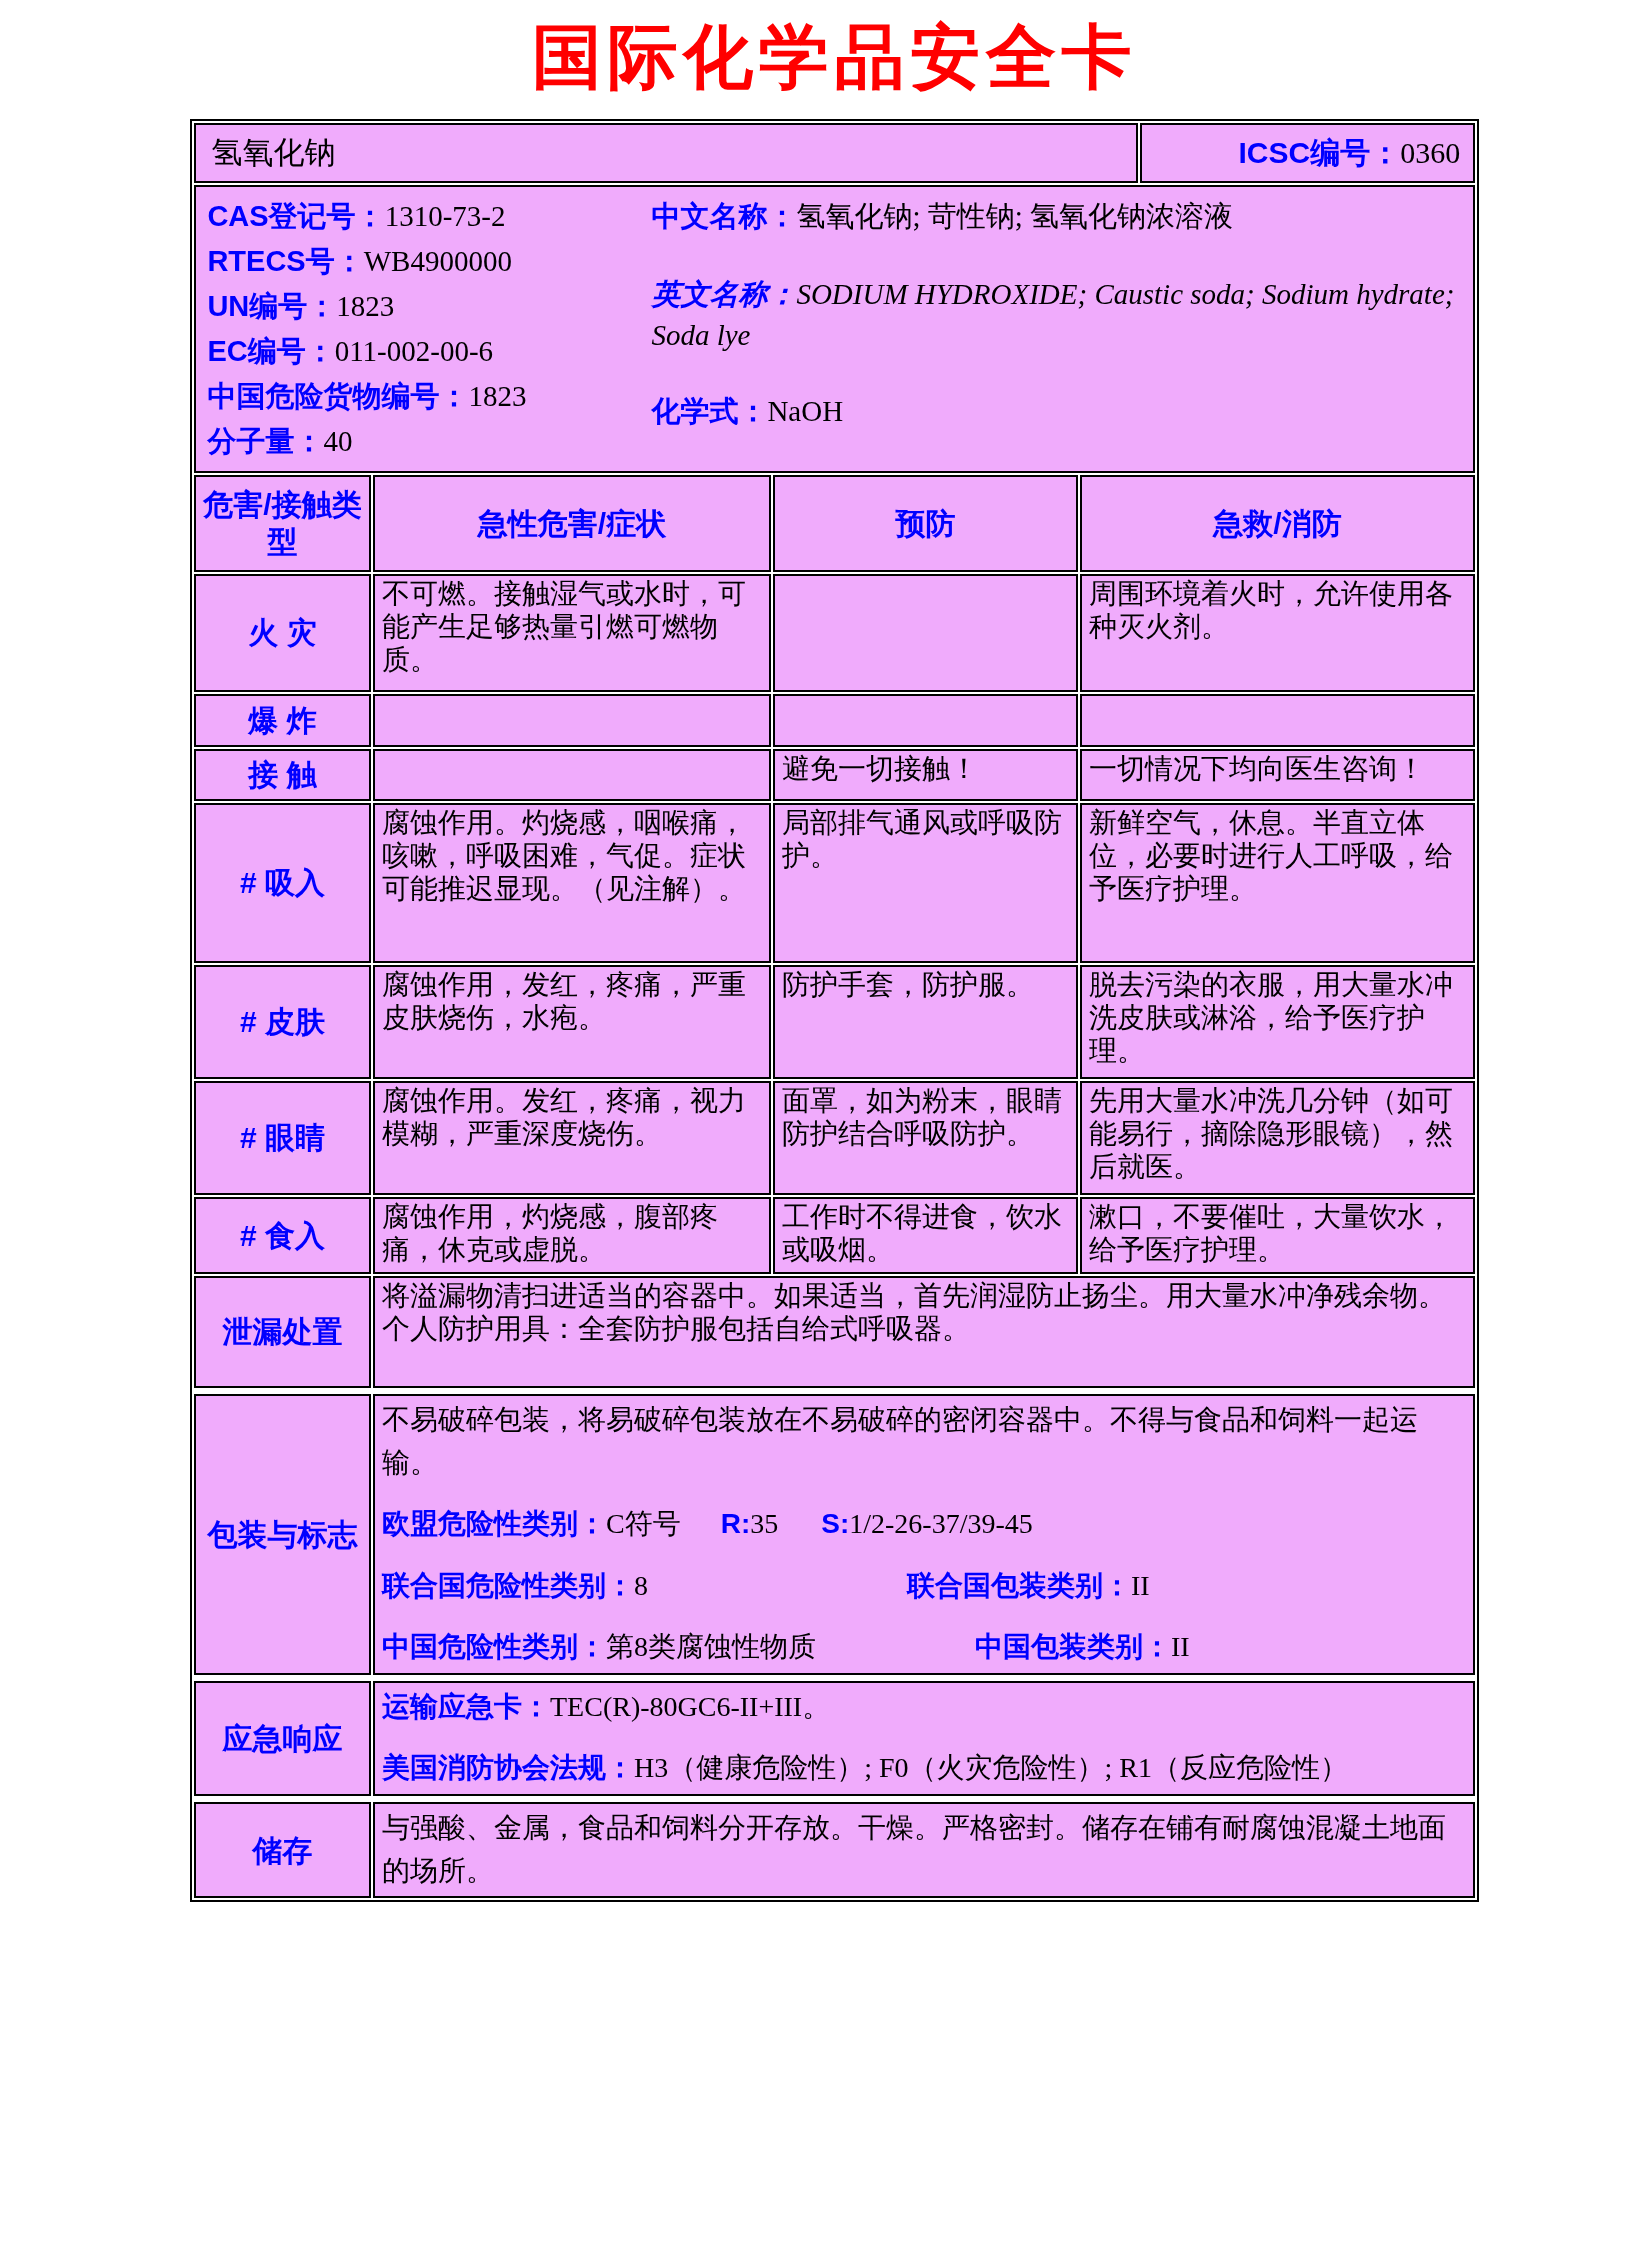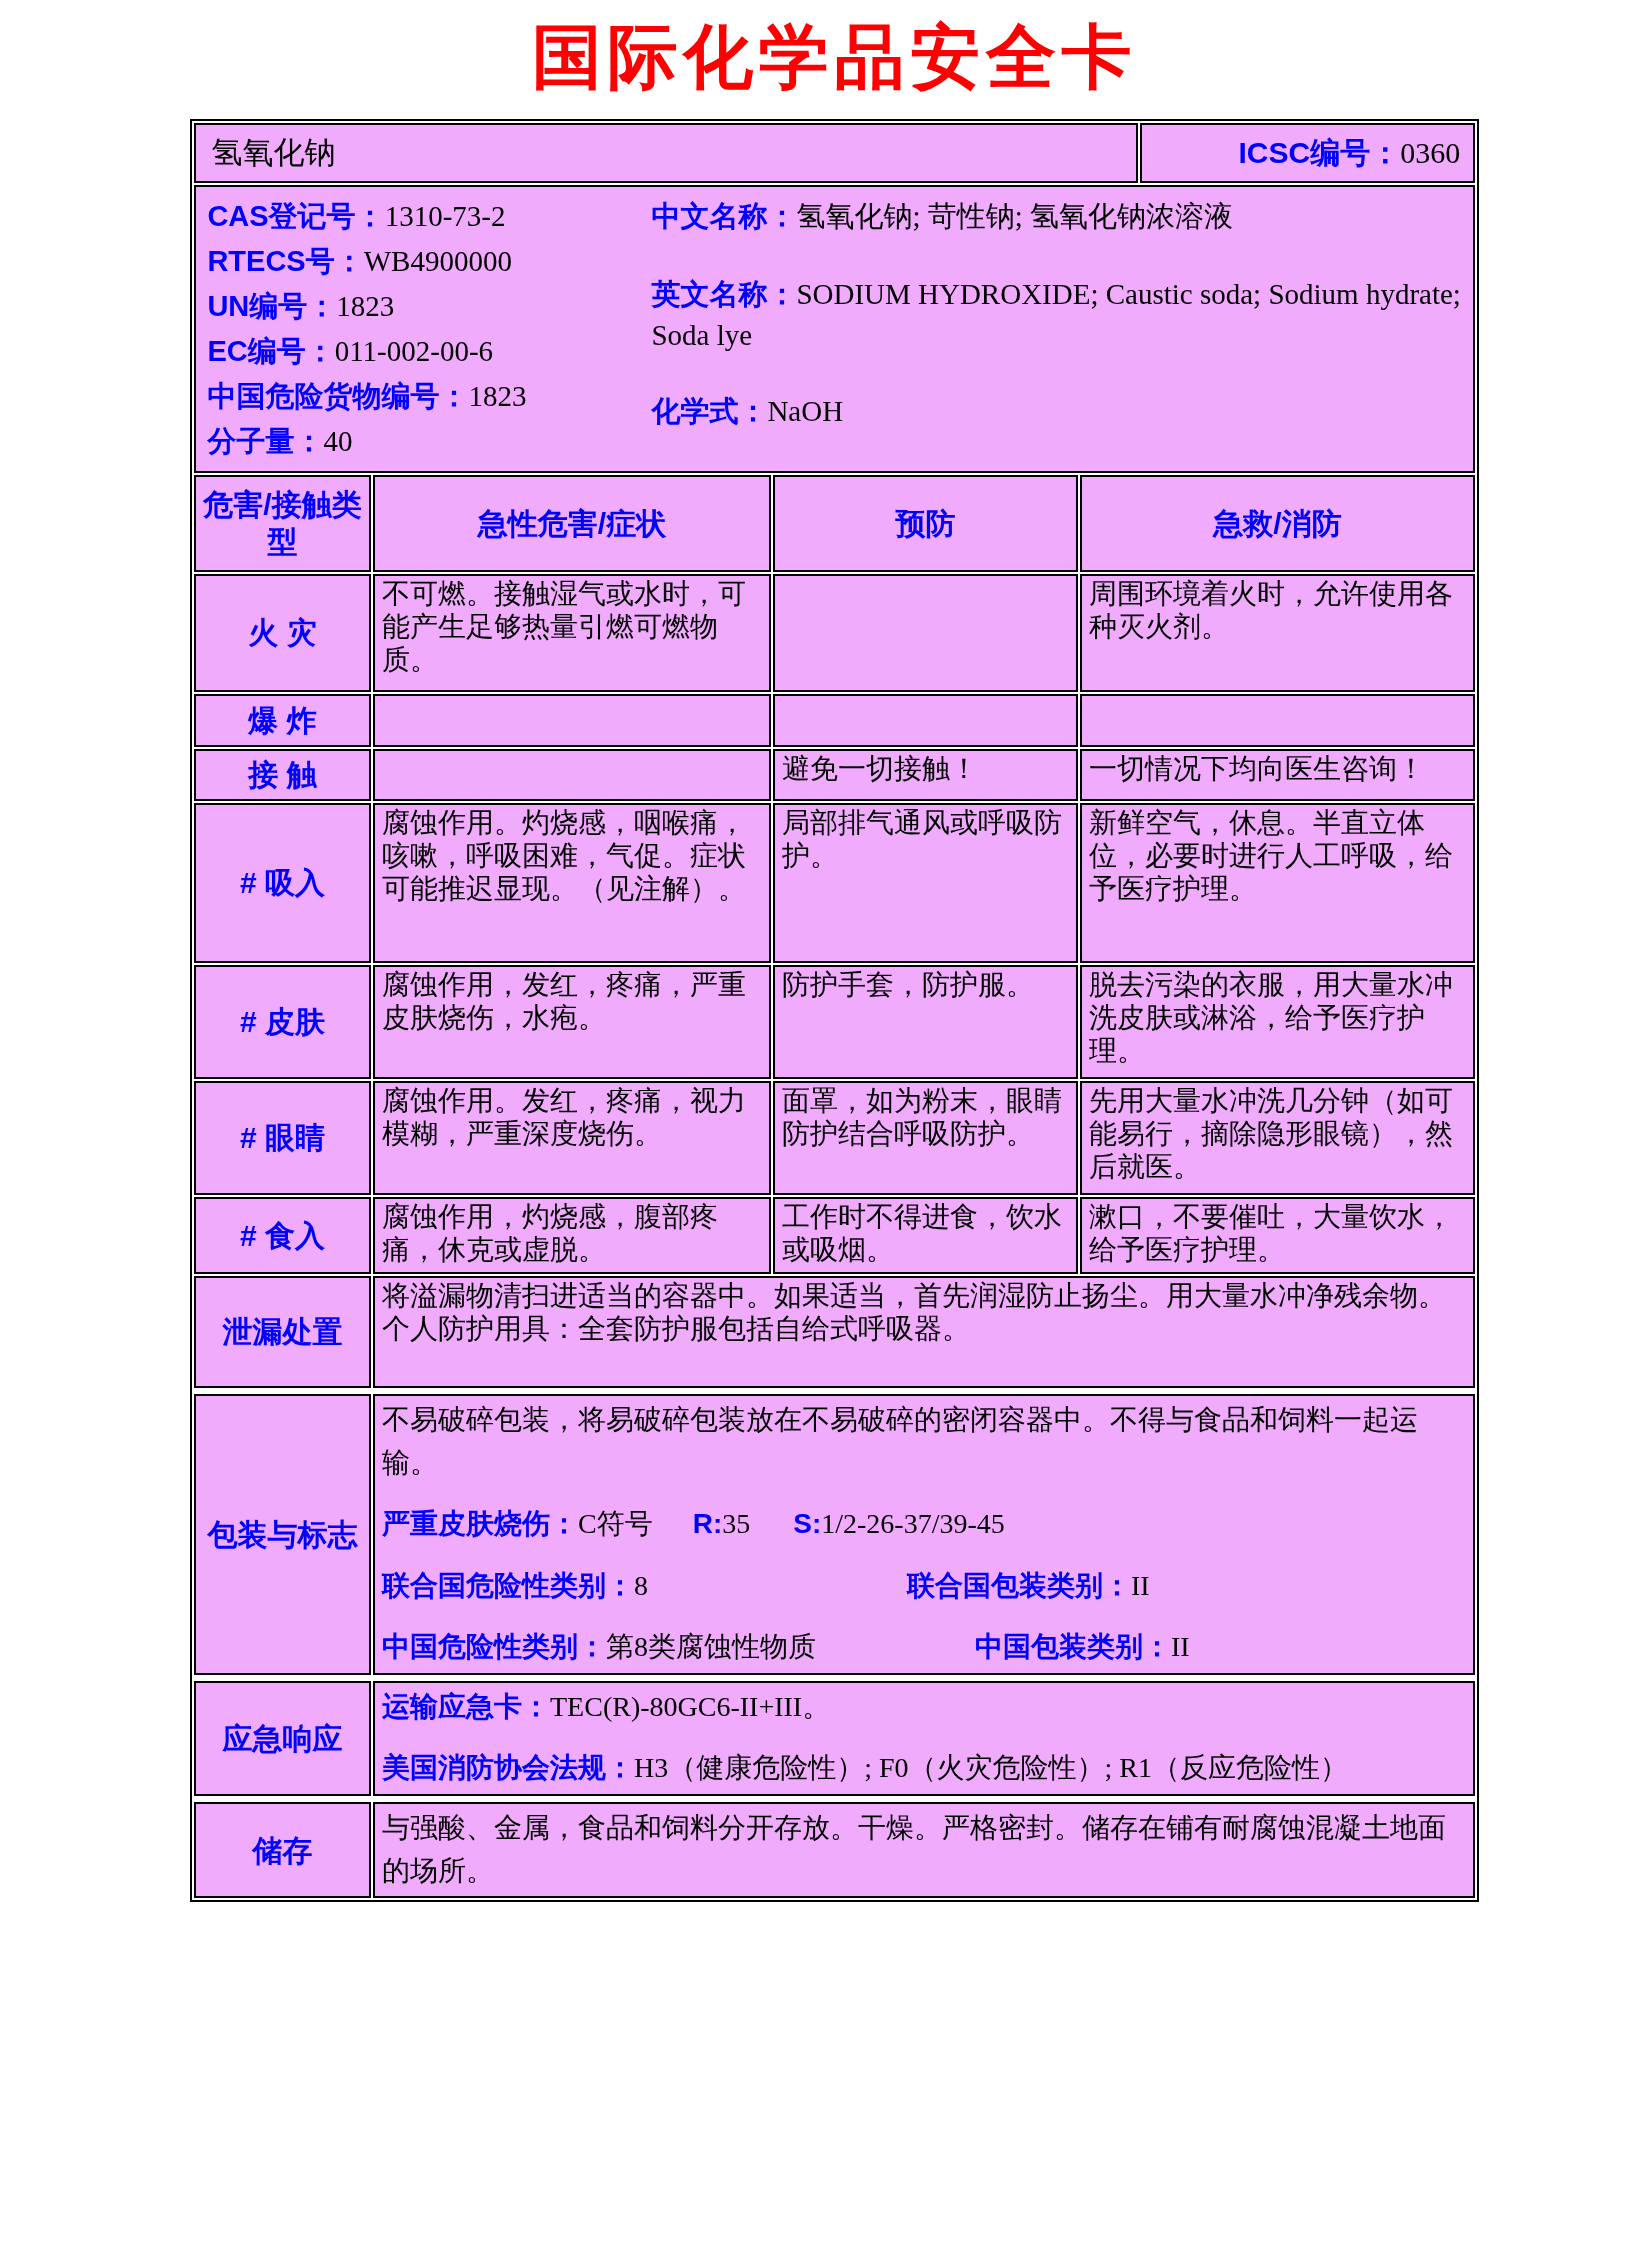--- a/index.html
+++ b/index.html
@@ -52,21 +52,21 @@
   td.icsc {
     font-size:30px; text-align:right; padding:7px 12.8px 7px 7px; vertical-align:middle;
     font-family:"Liberation Sans","DejaVu Sans",sans-serif;
   }
   td.idcell { padding:7px 11.4px; font-size:29px; height:264px; vertical-align:top; }
   .id-flex { display:flex; }
   .id-left { width:444px; }
   .id-left .line { line-height:45px; white-space:nowrap; }
   .id-right { flex:1; }
   .cn-line { line-height:45px; }
-  .en-block { margin-top:35px; line-height:41px; }
+  .en-block { margin-top:35px; line-height:41px;font-style:italic; }
   .formula-line { margin-top:33px; line-height:45px; }
   .kv-line { margin-top:18.5px; line-height:43px; font-size:28px; }
   .kv-line.first { margin-top:0; }
   .para { line-height:43px; font-size:28px; }
   .pair-w1 { display:inline-block; width:525px; }
   .pair-w2 { display:inline-block; width:593px; }
   .gap1 { margin-left:40px; }
   .gap2 { margin-left:43px; }
 </style>
 </head>
@@ -177,21 +177,21 @@
     <colgroup>
         <col style="width:177px">
         <col>
       </colgroup>
     <tbody>
         <tr>
       <td class="lab" style="height:273px">包装与标志</td>
       <td class="cont">
         <div class="para">不易破碎包装，将易破碎包装放在不易破碎的密闭容器中。不得与食品和饲料一起运输。</div>
         <div class="kv-line">
-          <span class="bl">严重皮肤烧伤：</span><span class="bv">C符号</span><span class="bl gap1">R:</span><span class="bv">35</span><span class="bl gap2">S:</span><span class="bv">1/2-26-37/39-45</span>
+          <span class="bl">欧盟危险性类别：</span><span class="bv">C符号</span><span class="bl gap1">R:</span><span class="bv">35</span><span class="bl gap2">S:</span><span class="bv">1/2-26-37/39-45</span>
         </div>
         <div class="kv-line">
           <span class="pair-w1"><span class="bl">联合国危险性类别：</span><span class="bv">8</span></span><span class="bl">联合国包装类别：</span><span class="bv">II</span>
         </div>
         <div class="kv-line">
           <span class="pair-w2"><span class="bl">中国危险性类别：</span><span class="bv">第8类腐蚀性物质</span></span><span class="bl">中国包装类别：</span><span class="bv">II</span>
         </div>
       </td>
     </tr>
   </tbody>

